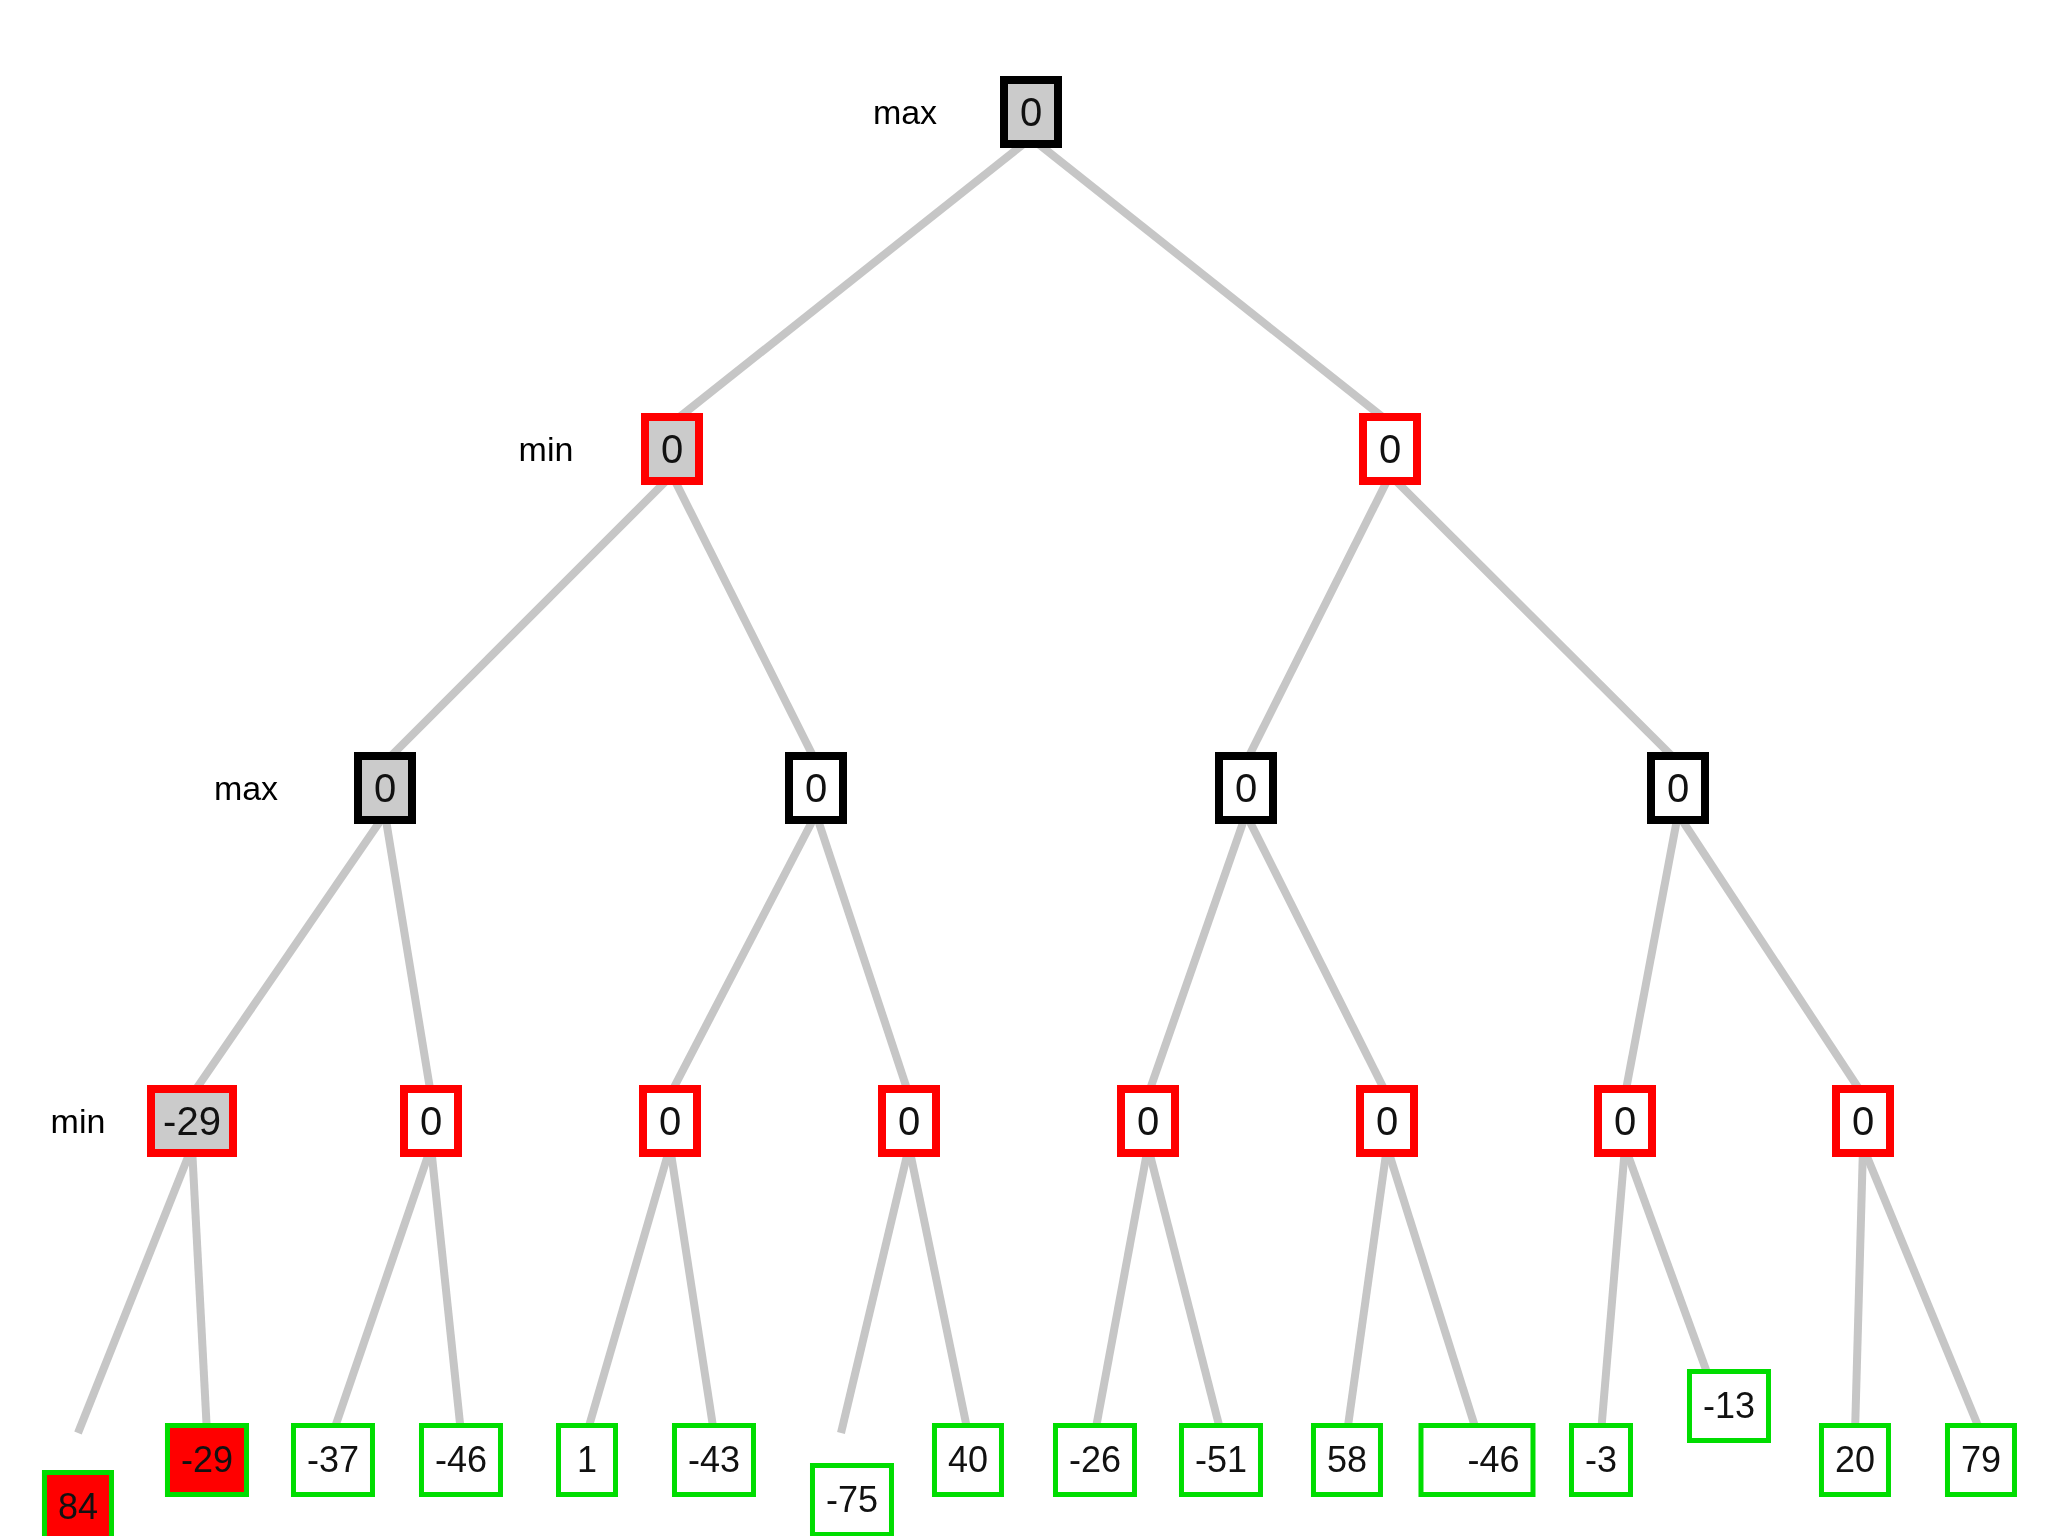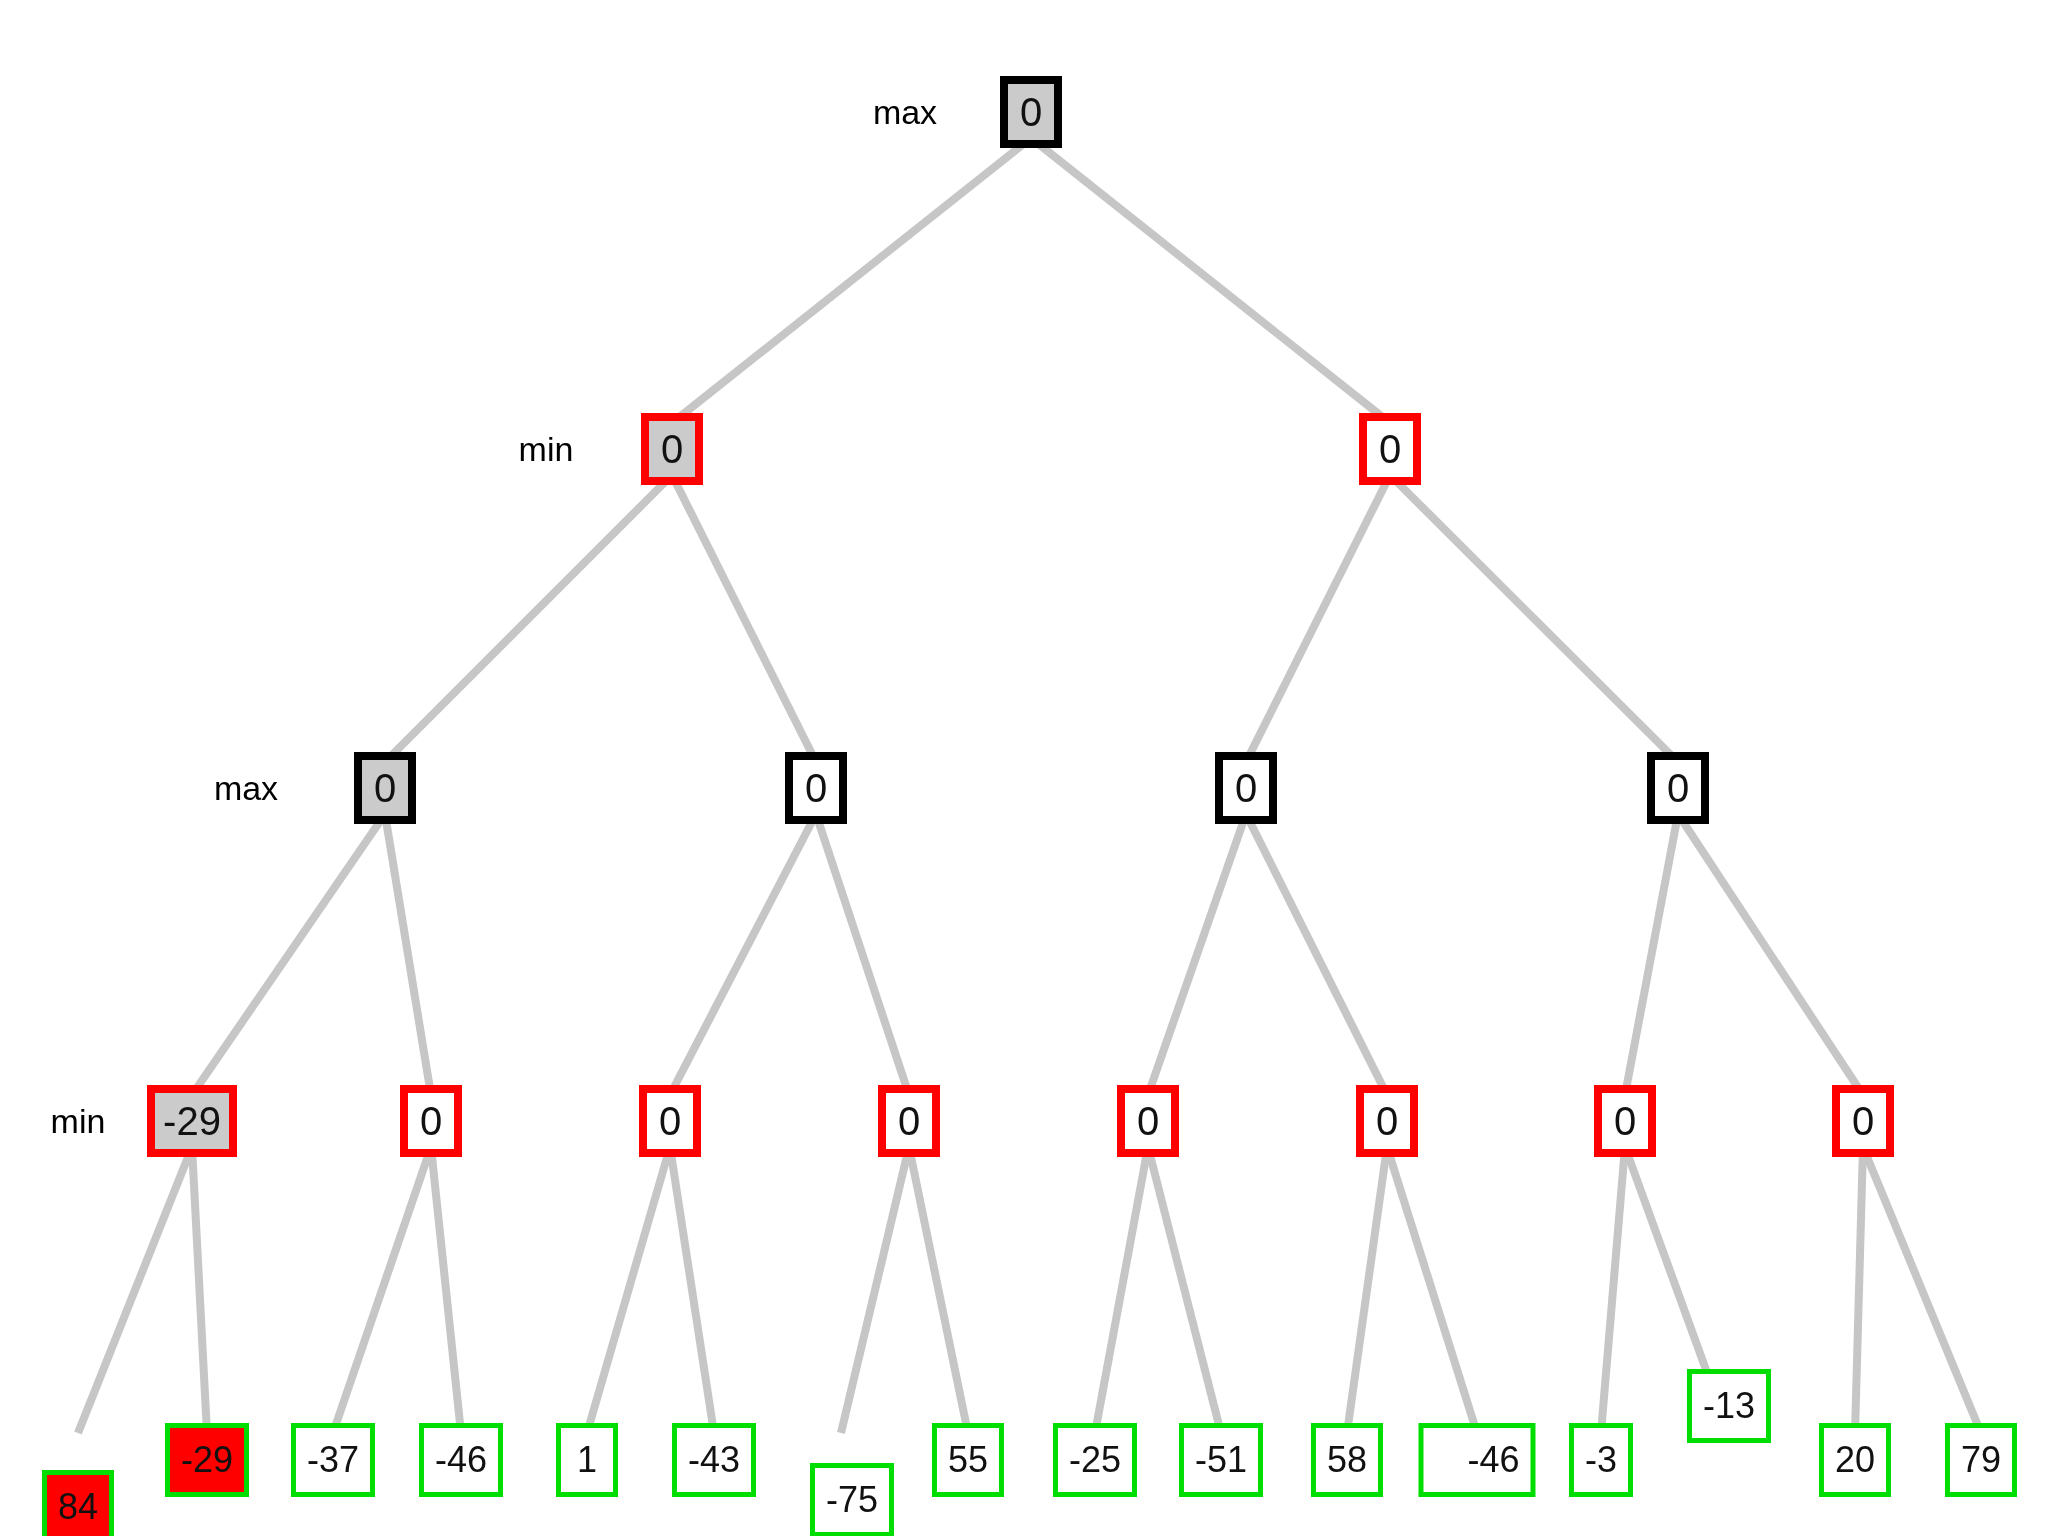--- a/index.html
+++ b/index.html
@@ -91,22 +91,22 @@
       <div class="node internal border-red fill-white" style="left: 1387px; top: 1121px;">0</div>
       <div class="node internal border-red fill-white" style="left: 1625px; top: 1121px;">0</div>
       <div class="node internal border-red fill-white" style="left: 1863px; top: 1121px;">0</div>
       <div class="node leaf border-green fill-red" style="left: 78px; top: 1460px; margin-top: 47px;">84</div>
       <div class="node leaf border-green fill-red" style="left: 207px; top: 1460px;">-29</div>
       <div class="node leaf border-green fill-white" style="left: 333px; top: 1460px;">-37</div>
       <div class="node leaf border-green fill-white" style="left: 461px; top: 1460px;">-46</div>
       <div class="node leaf border-green fill-white" style="left: 587px; top: 1460px;">1</div>
       <div class="node leaf border-green fill-white" style="left: 714px; top: 1460px;">-43</div>
       <div class="node leaf border-green fill-white" style="left: 852px; top: 1460px; margin-top: 40px;">-75</div>
-      <div class="node leaf border-green fill-white" style="left: 968px; top: 1460px;">55</div>
-      <div class="node leaf border-green fill-white" style="left: 1095px; top: 1460px;">-25</div>
+      <div class="node leaf border-green fill-white" style="left: 968px; top: 1460px;">40</div>
+      <div class="node leaf border-green fill-white" style="left: 1095px; top: 1460px;">-26</div>
       <div class="node leaf border-green fill-white" style="left: 1221px; top: 1460px;">-51</div>
       <div class="node leaf border-green fill-white" style="left: 1347px; top: 1460px;">58</div>
       <div class="node leaf border-green fill-white" style="left: 1477px; top: 1460px; padding-left: 44px;">-46</div>
       <div class="node leaf border-green fill-white" style="left: 1601px; top: 1460px;">-3</div>
       <div class="node leaf border-green fill-white" style="left: 1729px; top: 1406px;">-13</div>
       <div class="node leaf border-green fill-white" style="left: 1855px; top: 1460px;">20</div>
       <div class="node leaf border-green fill-white" style="left: 1981px; top: 1460px;">79</div>
     </div>
 </div>
 

